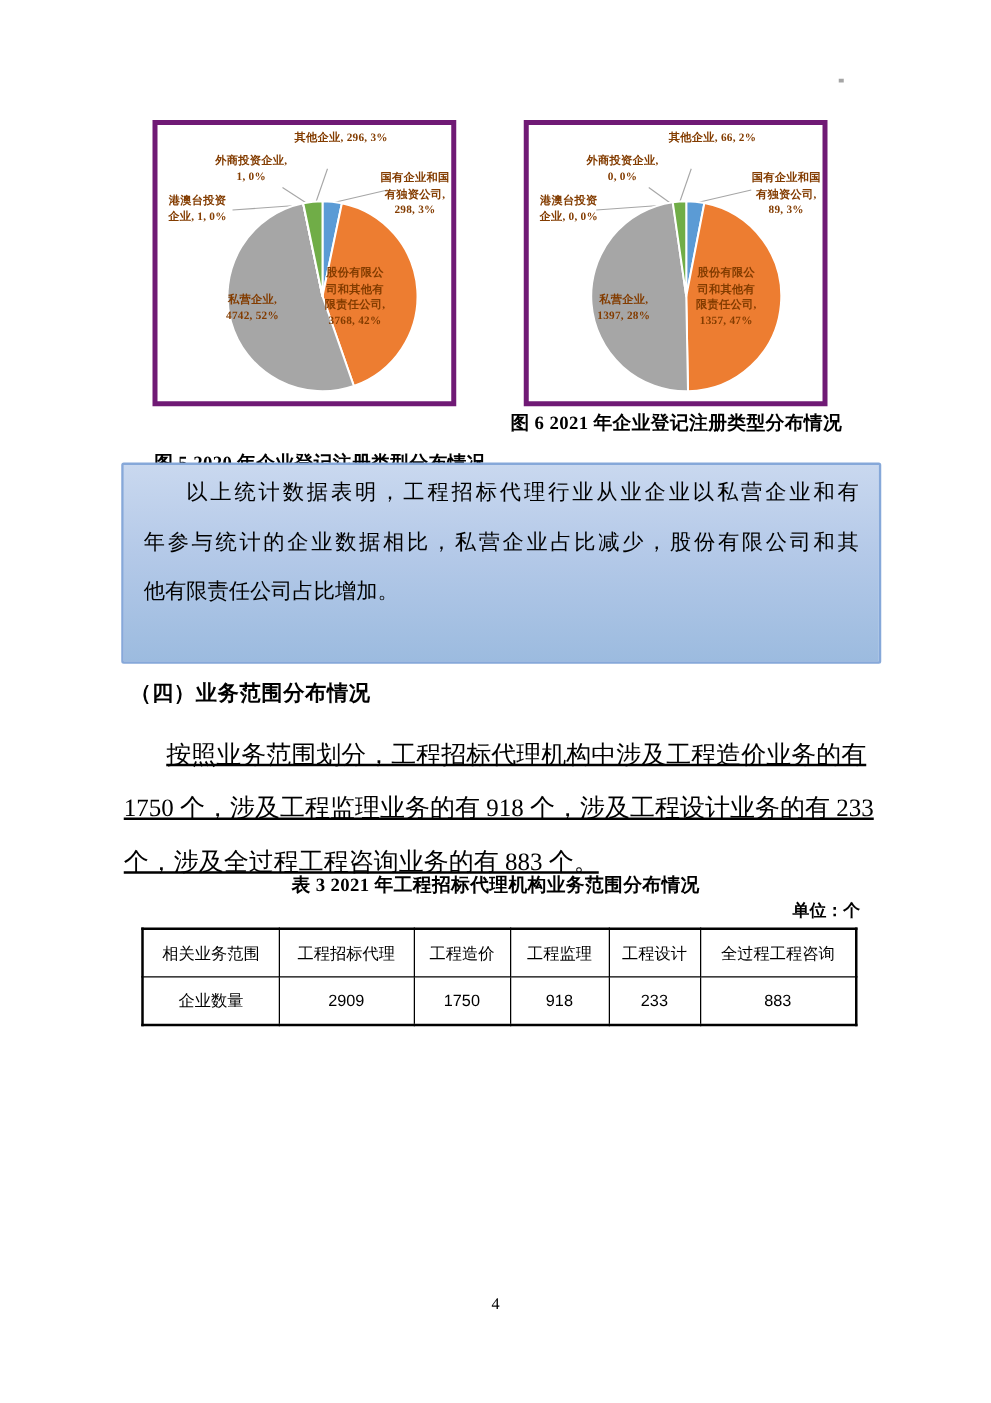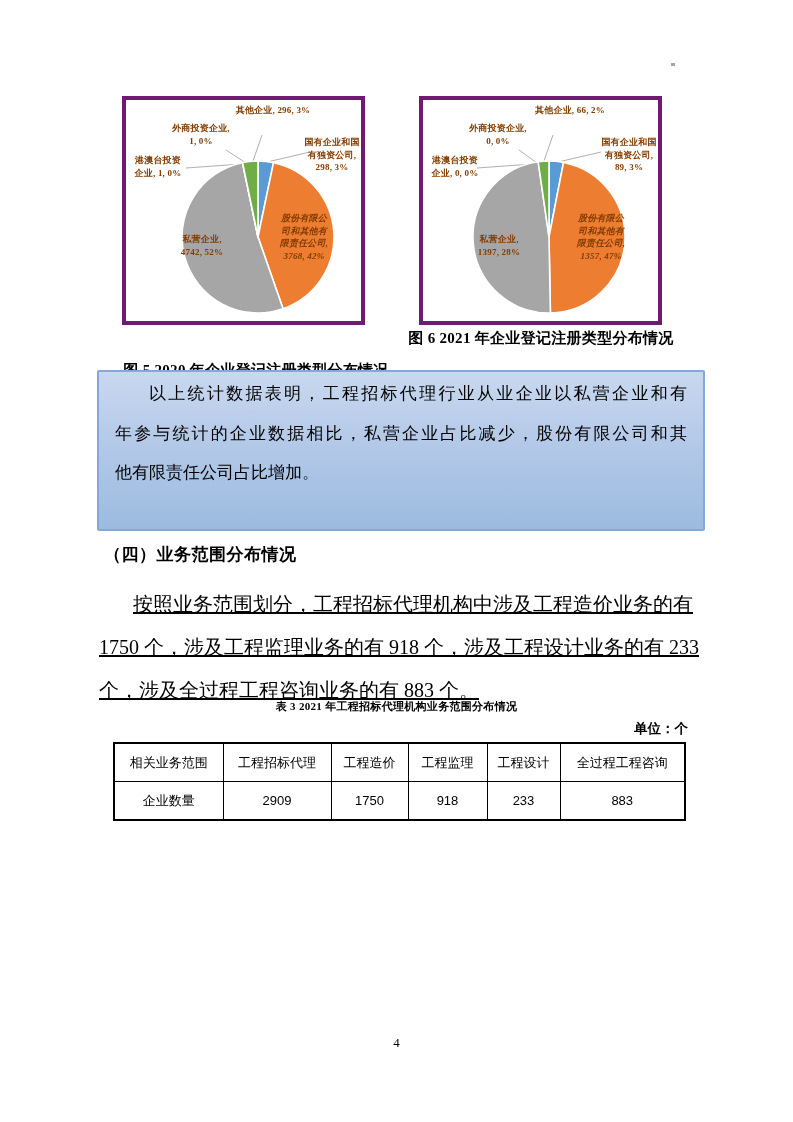--- a/index.html
+++ b/index.html
@@ -24,21 +24,21 @@
     position:absolute; font-size:9px; line-height:12.5px; font-weight:bold;
     color:#833C00; text-align:center; font-family:"Liberation Serif",serif;
     letter-spacing:0.2px;
   }
   .chart-label span { display:block; }
   .lbl-foreign { left:20px;  top:22px;  width:110px; }
   .lbl-other   { left:92px;  top:4px;  width:110px; }
   .lbl-state   { left:170px; top:36px;  width:72px;  }
   .lbl-hmt     { left:0px;   top:54px;  width:64px;  }
   .lbl-private { left:36px;  top:133px; width:80px;  }
-  .lbl-shares  { left:136px; top:112px; width:84px;font-style:italic;  }
+  .lbl-shares  { left:116px; top:112px; width:84px;  }
 
   .fig-caption {
     position:absolute; top:329px; width:300px; text-align:center;
     font-weight:bold; font-size:15px; letter-spacing:0.3px;
   }
   .fig-caption.c1 { left:106px;margin-top:32px; }
   .fig-caption.c2 { left:391px; }
 
   
   .highlight-block {
@@ -56,21 +56,21 @@
   .sec-heading {
     position:absolute; left:104px; top:543px; margin:0;
     font-size:17px; font-weight:bold; letter-spacing:0.5px;
   }
   .para { position:absolute; left:99px; top:583px; width:592px; }
   .p-line { font-size:20px; line-height:43px; white-space:nowrap;text-decoration:underline; }
 
   
   .table-title {
     position:absolute; left:0; top:699px; width:793px; text-align:center;
-    font-weight:bold; font-size:11px; letter-spacing:0.3px;
+    font-weight:bold; font-size:15px; letter-spacing:0.3px;
   }
   .unit-label {
     position:absolute; left:0; top:720px; width:676px; text-align:right;
     font-weight:bold; font-size:13.5px;padding-left:12px;
   }
   table.biz {
     position:absolute; left:113px; top:742px; width:571px;
     border-collapse:collapse; table-layout:fixed;
     border:2px solid #000;
   }

